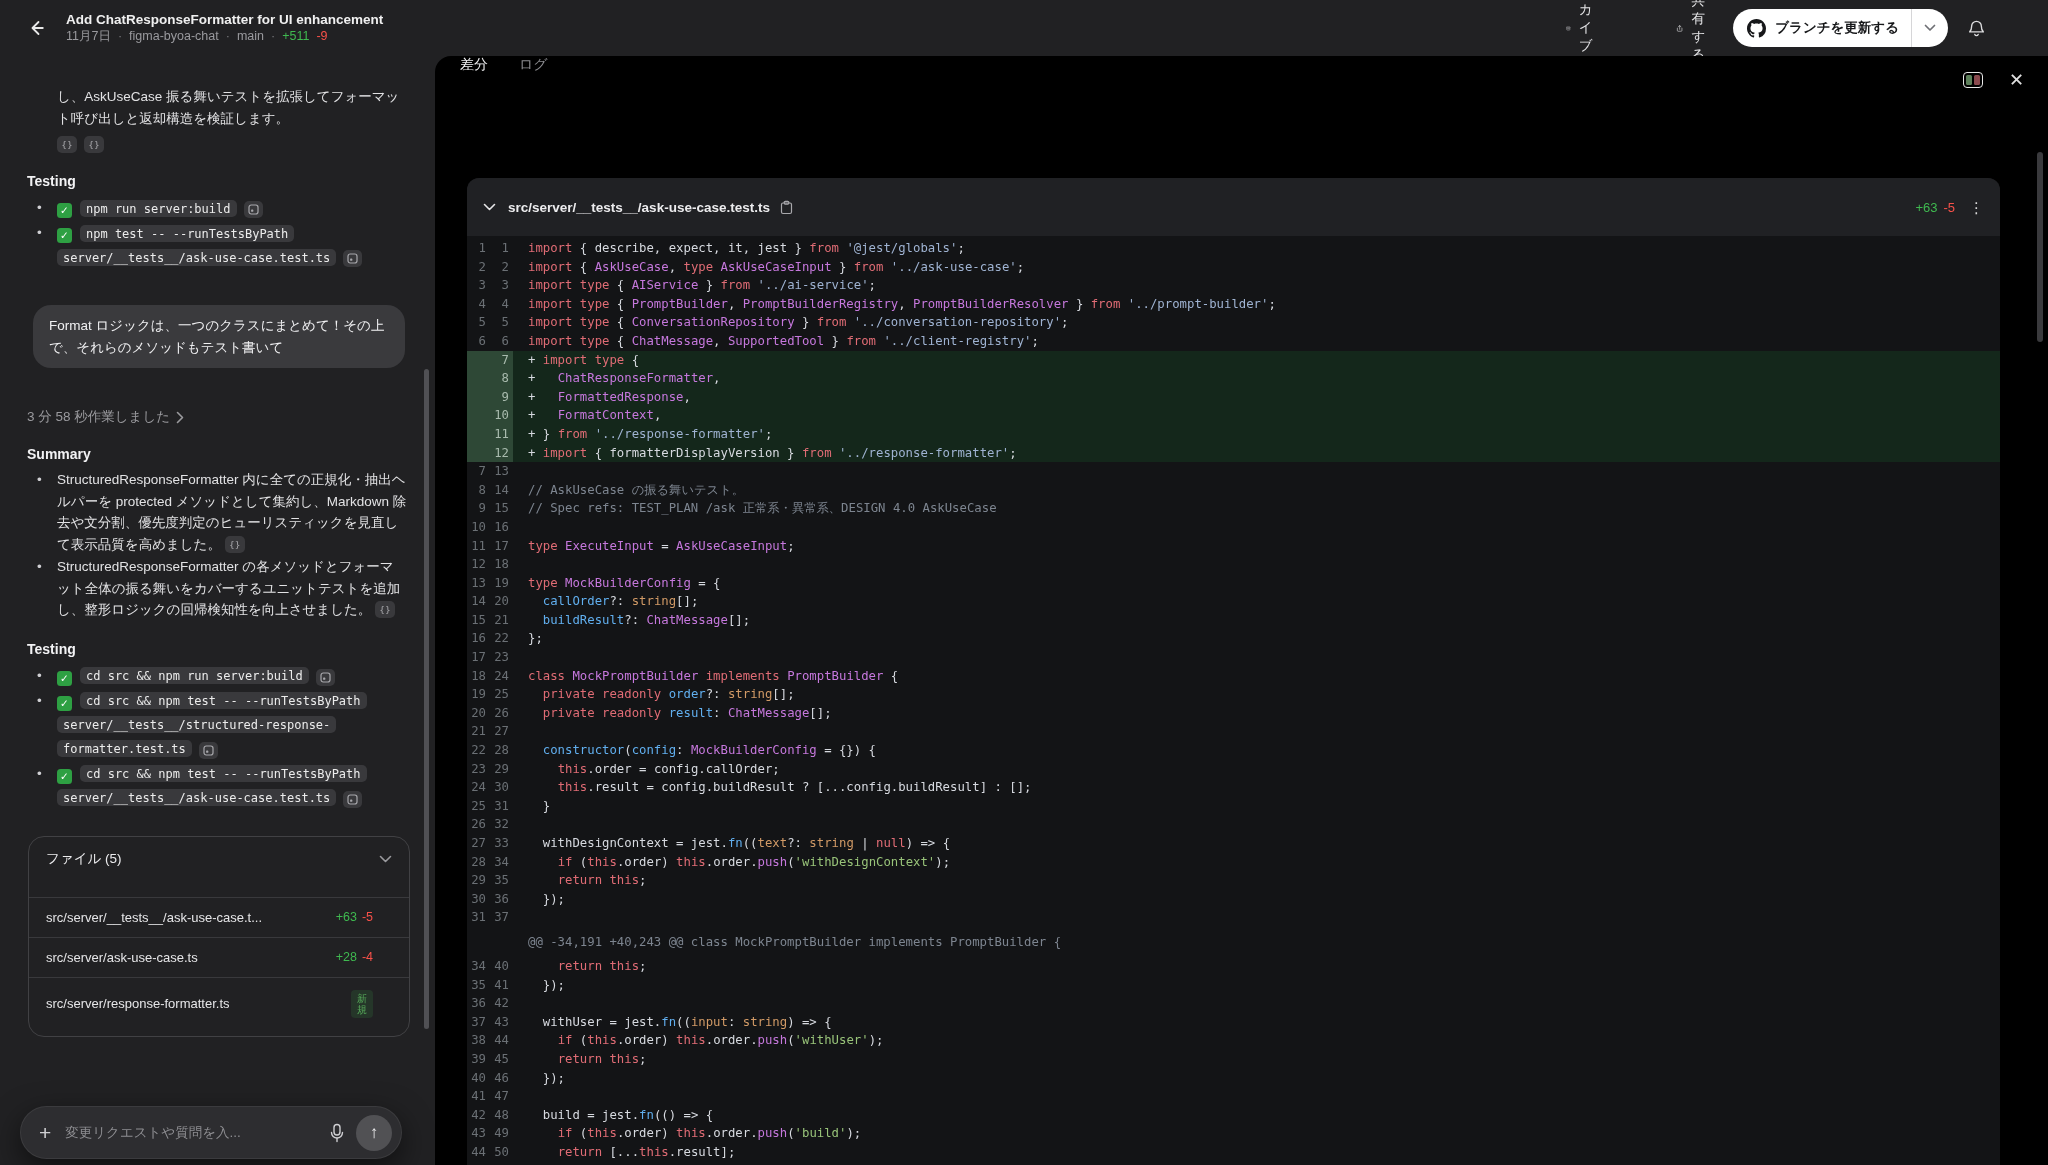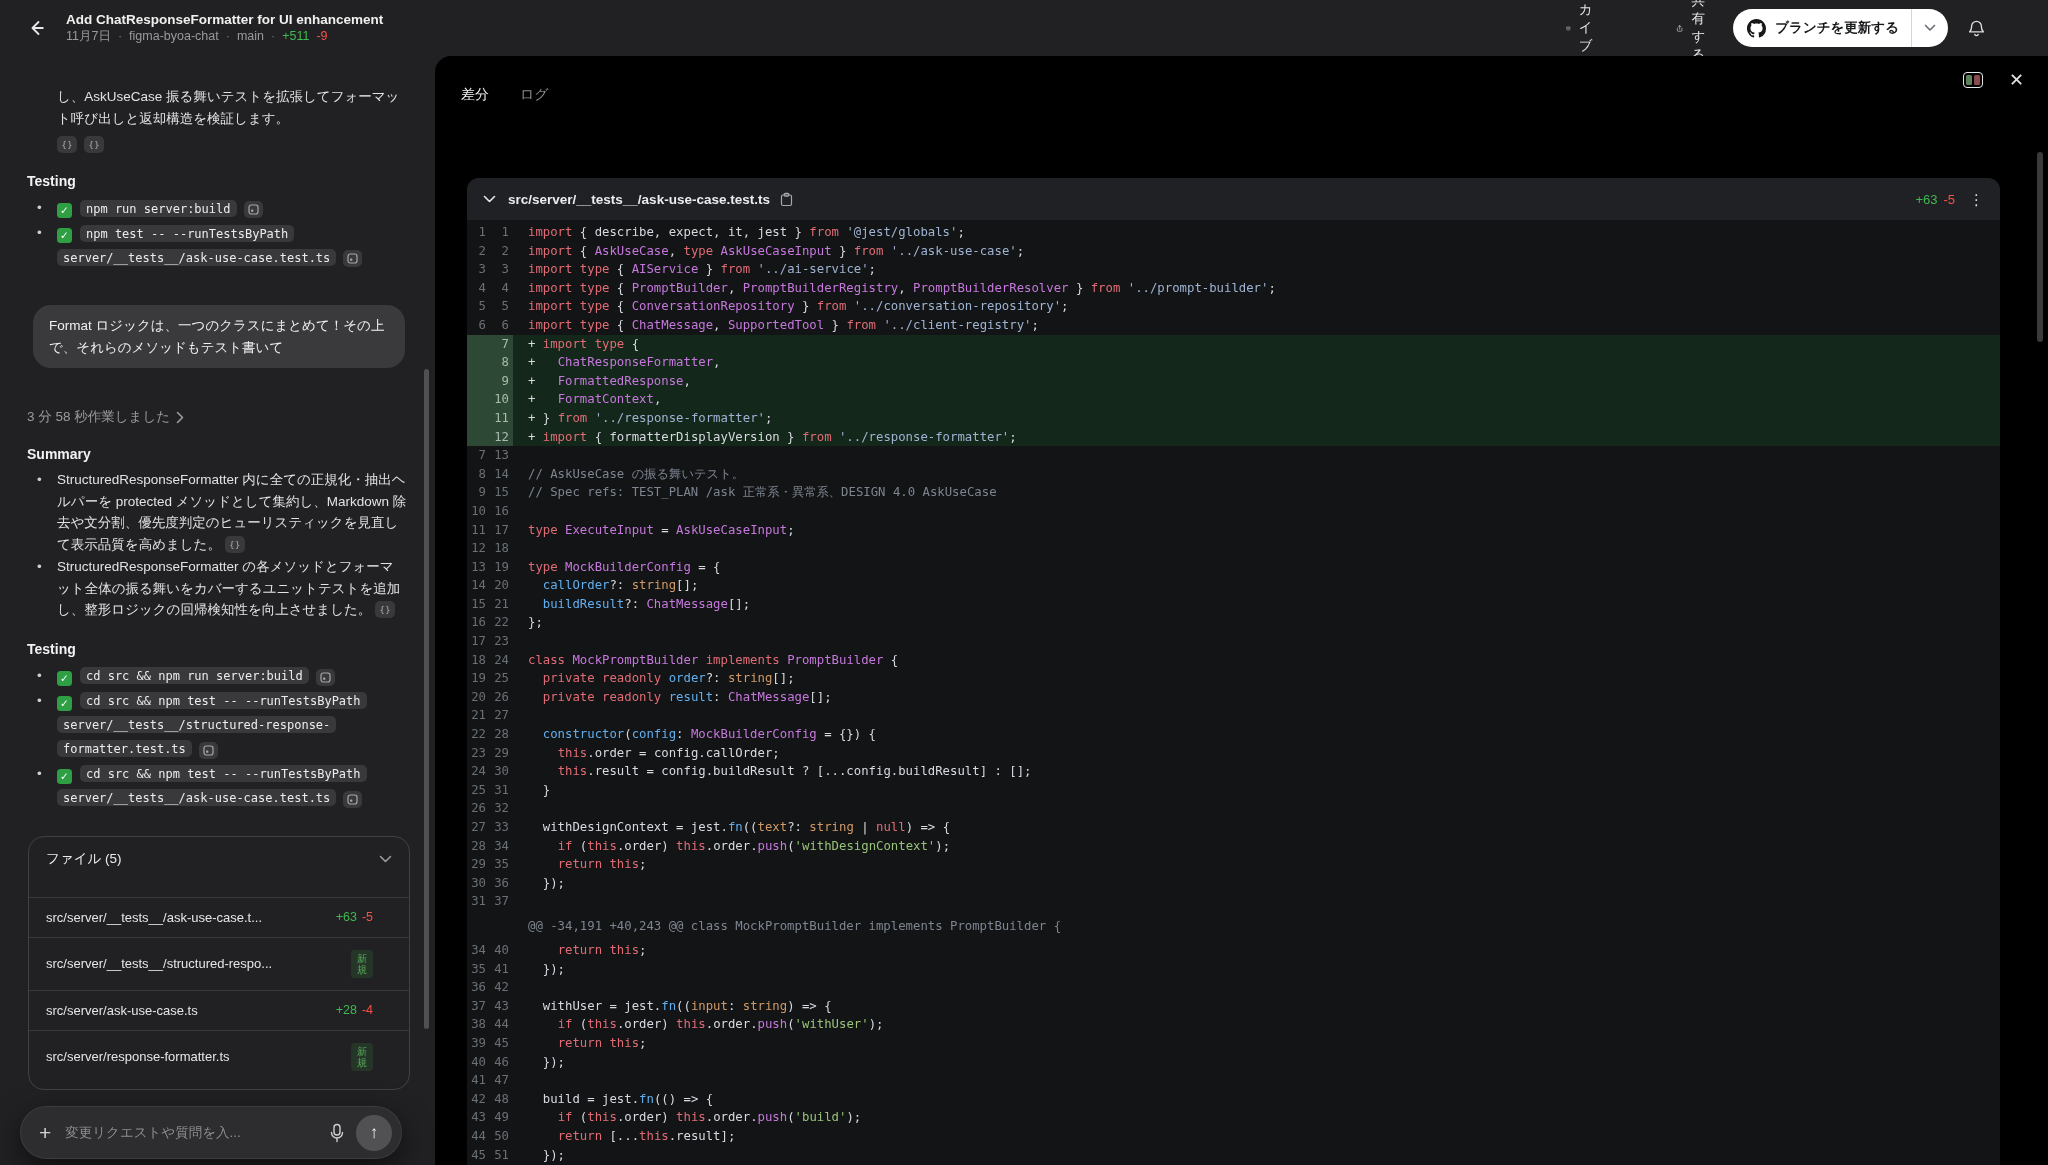--- a/index.html
+++ b/index.html
@@ -57,32 +57,32 @@
   .input-pill { position:absolute; left:20px; top:1034px; width:382px; height:53px; background:#2d2d30; border:1px solid rgba(255,255,255,.07); border-radius:27px; display:flex; align-items:center; padding:0 9px 0 18px; box-shadow:0 10px 30px rgba(0,0,0,.55); z-index:5; }
   .plus-ico { font-size:21px; color:#cfcfd2; font-weight:400; line-height:1; cursor:pointer; }
   .chat-input { flex:1; margin-left:14px; background:transparent; border:none; outline:none; color:#ececec; font-size:13.5px; font-family:"Liberation Sans","DejaVu Sans",sans-serif; }
   .chat-input::placeholder { color:#8d8d91; }
   .mic-btn { width:30px; height:30px; display:flex; align-items:center; justify-content:center; cursor:pointer; }
   .send-btn { width:36px; height:36px; border-radius:50%; background:#515154; display:flex; align-items:center; justify-content:center; margin-left:4px; cursor:pointer; }
   .send-btn span { color:#ededee; font-size:17px; font-weight:700; line-height:1; }
 
   
   .main { position:absolute; left:435px; top:56px; right:0; bottom:0; background:#000; border-top-left-radius:16px; overflow:hidden; }
-  .tabbar { height:48px; display:flex; align-items:flex-end; padding-left:26px; gap:31px; position:relative; }
+  .tabbar { height:48px; display:flex; align-items:flex-start; padding-left:16px; gap:31px; position:relative;margin-left:9px; }
   .tab { font-size:14px; cursor:pointer; color:#8b8b8f; background:none; border:none; font-family:inherit; }
   .tab.active { color:#f2f2f4; }
   .tab-icons { position:absolute; right:24px; top:0; height:48px; display:flex; align-items:center; gap:26px; }
   .split-ico { width:20px; height:16px; border:1.5px solid #e8e8e8; border-radius:4px; display:flex; gap:2px; padding:2px; cursor:pointer; }
   .split-ico i { flex:1; border-radius:1.5px; }
   .split-ico .g { background:#5d7f5a; } .split-ico .r { background:#8a4a4e; }
   .close-x { font-size:18px; color:#e0e0e0; cursor:pointer; line-height:1; }
   .main-scrollbar { position:absolute; right:5px; top:96px; width:6px; height:190px; background:#3a3a3d; border-radius:3px; }
 
   .diff-card { position:absolute; left:32px; right:48px; top:122px; bottom:-20px; background:#131416; border-radius:12px 12px 0 0; overflow:hidden; }
-  .dc-head { height:42px; background:#202124; display:flex; align-items:center; padding:0 16px; }
+  .dc-head { height:58px; background:#202124; display:flex; align-items:center; padding:0 16px; }
   .dc-path { margin-left:12px; font-size:13.5px; font-weight:700; color:#ececee; }
   .copy-btn { margin-left:10px; display:flex; cursor:pointer; }
   .dc-spacer { flex:1; }
   .dc-stats { font-size:13px; margin-right:14px; }
   .dc-stats .a { color:#3fb950; margin-right:6px; } .dc-stats .d { color:#f85149; }
   .kebab { color:#d8d8d8; font-size:15px; letter-spacing:0; cursor:pointer; line-height:1; }
 
   .code-area { padding-top:3px; font-family:"DejaVu Sans Mono",monospace; font-size:12.3px; }
   .drow { display:flex; height:18.6px; line-height:18.6px; white-space:pre; }
   .drow .gut { display:flex; width:46px; flex:0 0 46px; }
@@ -227,24 +227,20 @@
       <div class="fe-head">
         <span class="fc-label">ファイル (5)</span>
         <svg width="13" height="8" viewBox="0 0 13 8">
             <path d="M1.5 1.5 6.5 6.5 11.5 1.5" stroke="#9a9a9e" stroke-width="1.6" fill="none" stroke-linecap="round" stroke-linejoin="round"></path>
           </svg>
       </div>
       <div id="file-list">
           <div class="file-row">
             <span class="fname">src/server/__tests__/ask-use-case.t...</span>
             <span class="fstat"><span class="a">+63</span><span class="d">-5</span></span>
-          </div>
-          <div class="file-row">
-            <span class="fname">src/server/__tests__/structured-respo...</span>
-            <span class="new-badge">新規</span>
           </div>
           <div class="file-row">
             <span class="fname">src/server/ask-use-case.ts</span>
             <span class="fstat"><span class="a">+28</span><span class="d">-4</span></span>
           </div>
           <div class="file-row">
             <span class="fname">src/server/response-formatter.ts</span>
             <span class="new-badge">新規</span>
           </div>
         </div>

